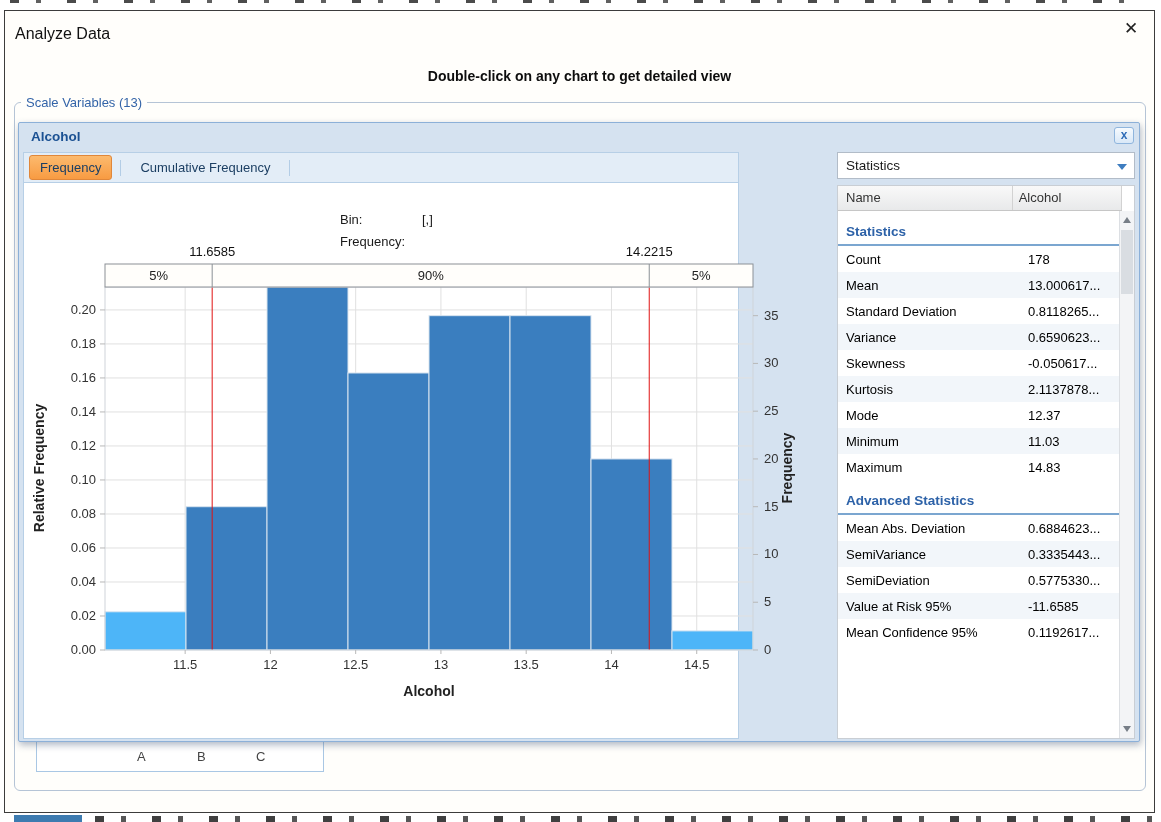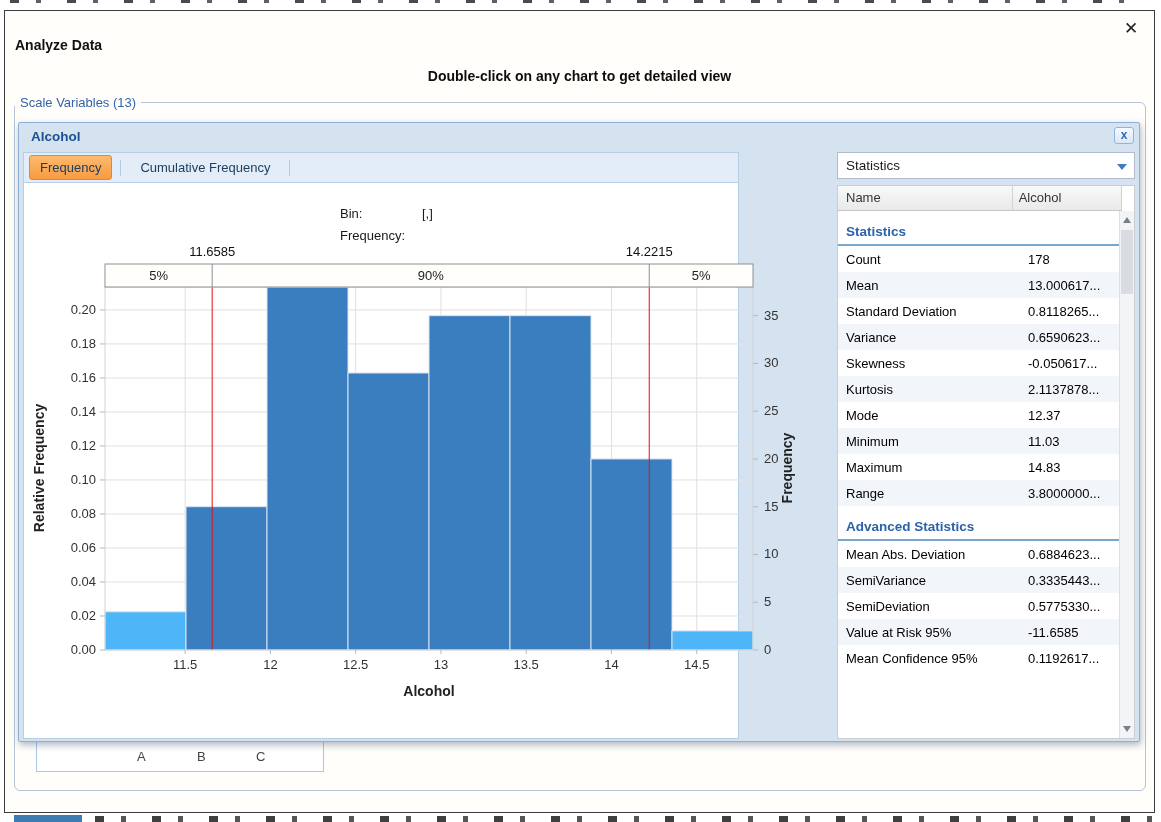--- a/index.html
+++ b/index.html
@@ -10,30 +10,30 @@
   .edge-strip{position:absolute;left:0;right:0;background:
     repeating-linear-gradient(90deg,#2b2b2b 0 9px,transparent 9px 26px,#444 26px 31px,transparent 31px 57px);
     opacity:.85;}
   .edge-top{top:0;height:3px;left:10px;right:12px;}
   .edge-bottom{top:816px;height:6px;left:95px;right:8px;opacity:.9;}
   .frag-blue{position:absolute;top:815px;left:14px;width:68px;height:7px;background:#3d7bb0;}
 
   
   .dialog{position:absolute;left:4px;top:10px;width:1151px;height:803px;background:#fffefb;
           border:1px solid #3c3c3c;box-sizing:border-box;}
-  .dlg-title{position:absolute;left:10px;top:26px;font-size:14px;color:#111;font-weight:bold;}
+  .dlg-title{position:absolute;left:10px;top:14px;font-size:16px;color:#111;}
   .dlg-close{position:absolute;right:12px;top:7px;width:22px;height:22px;text-align:center;
              font-size:17px;line-height:22px;color:#222;cursor:pointer;}
   .instruction{position:absolute;left:0;right:0;top:57px;text-align:center;font-weight:bold;
                font-size:14px;color:#0d0d0d;}
 
   
   .groupbox{position:absolute;left:9px;top:84px;width:1132px;height:696px;box-sizing:border-box;
             border:1px solid #b5c4d6;border-radius:6px;margin:0;padding:0;z-index:1;}
-  .groupbox legend{padding:0 5px;font-size:13px;color:#3464a8;}
+  .groupbox legend{margin-left:6px;padding:0 5px;font-size:13px;color:#3464a8;}
 
   
   .mini-chart{position:absolute;left:31px;top:699px;width:288px;height:62px;background:#fff;
               border:1px solid #a9c7e4;box-sizing:border-box;z-index:2;}
   .mini-chart .tick0{position:absolute;left:50px;top:16px;font-size:12px;color:#555;}
   .mini-chart .xl{position:absolute;top:38px;font-size:13px;color:#444;}
 
   
   .panel{position:absolute;left:13px;top:111px;width:1122px;height:620px;box-sizing:border-box;
          background:#d5e2f0;border:1px solid #8cb0d8;border-radius:2px;z-index:5;
@@ -46,21 +46,21 @@
 
   
   .chart-region{position:absolute;left:0;top:0;width:716px;height:587px;background:#fff;
                 border:1px solid #b7cfe6;box-sizing:border-box;}
   .tabbar{position:absolute;left:0;right:0;top:0;height:30px;background:#e3edf7;
           border-bottom:1px solid #b7cfe6;display:flex;align-items:center;padding-left:5px;box-sizing:border-box;}
   .tab{font-size:13px;color:#1c3f63;padding:4px 10px;border-radius:3px;border:1px solid transparent;cursor:pointer;white-space:nowrap;}
   .tab.selected{background:linear-gradient(#fcba6e,#f89b42);border-color:#e0873a;}
   .tab-divider{width:1px;height:16px;background:#b3cde6;margin:0 8px;}
   .chart-canvas{position:absolute;left:0;top:30px;width:808px;height:555px;}
-  .hover-info{position:absolute;left:316px;top:20px;font-size:13px;color:#1a1a1a;line-height:22px;}
+  .hover-info{position:absolute;left:316px;top:26px;font-size:13px;color:#1a1a1a;line-height:22px;}
   .hover-info .lab{display:inline-block;width:82px;}
   .hist-svg{position:absolute;left:0;top:0;}
 
   
   .stats-region{position:absolute;left:814px;top:0;width:298px;height:587px;}
   .dropdown{position:absolute;left:0;top:0;right:0;height:27px;background:#fff;border:1px solid #b2bcc8;
             box-sizing:border-box;cursor:pointer;}
   .dropdown .val{position:absolute;left:8px;top:5px;font-size:13.5px;color:#1a1a1a;}
   .dd-chevron{position:absolute;right:7px;top:11px;width:0;height:0;
               border-left:5px solid transparent;border-right:5px solid transparent;border-top:6px solid #3e7dc0;}
@@ -281,24 +281,20 @@
                   <div class="cell-value">12.37</div>
                 </div>
                 <div class="stat-row">
                   <div class="cell-name">Minimum</div>
                   <div class="cell-value">11.03</div>
                 </div>
                 <div class="stat-row">
                   <div class="cell-name">Maximum</div>
                   <div class="cell-value">14.83</div>
                 </div>
-                <div class="stat-row">
-                  <div class="cell-name">Range</div>
-                  <div class="cell-value">3.8000000...</div>
-                </div>
               </div>
               <div class="section">
                 <div class="section-title">Advanced Statistics</div>
                 <div class="stat-row">
                   <div class="cell-name">Mean Abs. Deviation</div>
                   <div class="cell-value">0.6884623...</div>
                 </div>
                 <div class="stat-row">
                   <div class="cell-name">SemiVariance</div>
                   <div class="cell-value">0.3335443...</div>

